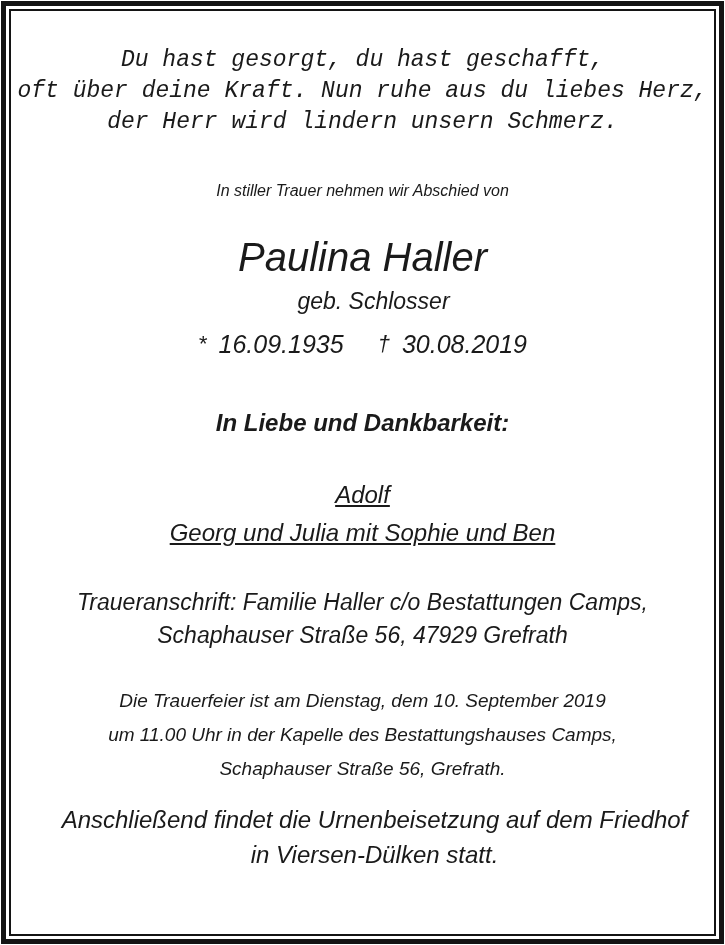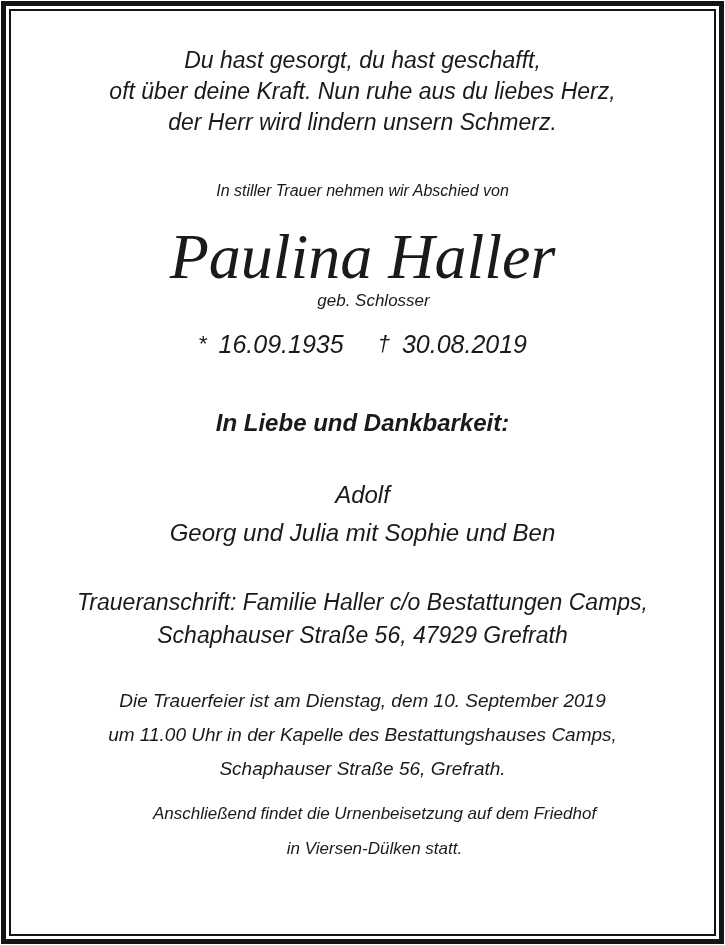--- a/index.html
+++ b/index.html
@@ -34,35 +34,35 @@
     text-align: center;
     font-style: italic;
   }
   .line {
     white-space: nowrap;
   }
   .verse {
     margin-top: 34px;
     font-size: 23px;
     line-height: 31px;
+    font-family: Liberation Mono, monospace;
   }
   .intro {
     margin-top: 38px;
     font-size: 16px;
     line-height: 30px;
   }
   .deceased-name {
     margin-top: 22px;
-    font-size: 64px;
+    font-size: 40px;
     line-height: 58px;
     font-weight: 400;
-    font-family: Liberation Serif, serif;
   }
   .maiden {
-    font-size: 17px;
+    font-size: 23px;
     line-height: 30px;
     margin-left: 22px;
   }
   .dates {
     margin-top: 12px;
     font-size: 25px;
     line-height: 32px;
   }
   .dates .symbol {
     font-size: 22px;
@@ -74,34 +74,35 @@
   .gratitude {
     margin-top: 46px;
     font-size: 24px;
     line-height: 30px;
     font-weight: bold;
   }
   .family {
     margin-top: 38px;
     font-size: 24px;
     line-height: 38px;
+    text-decoration: underline;
   }
   .address {
     margin-top: 34px;
     font-size: 23px;
     line-height: 33px;
   }
   .ceremony {
     margin-top: 32px;
     font-size: 19px;
     line-height: 34px;
   }
   .burial {
-    margin-top: 10px;
-    font-size: 17px;
+    margin-top: 16px;
+    font-size: 24px;
     line-height: 35px;
     padding-left: 24px;
   }
 </style>
 </head>
 <body>
 
 <div class="notice-frame">
   <div class="notice-inner">
     <div class="content">

